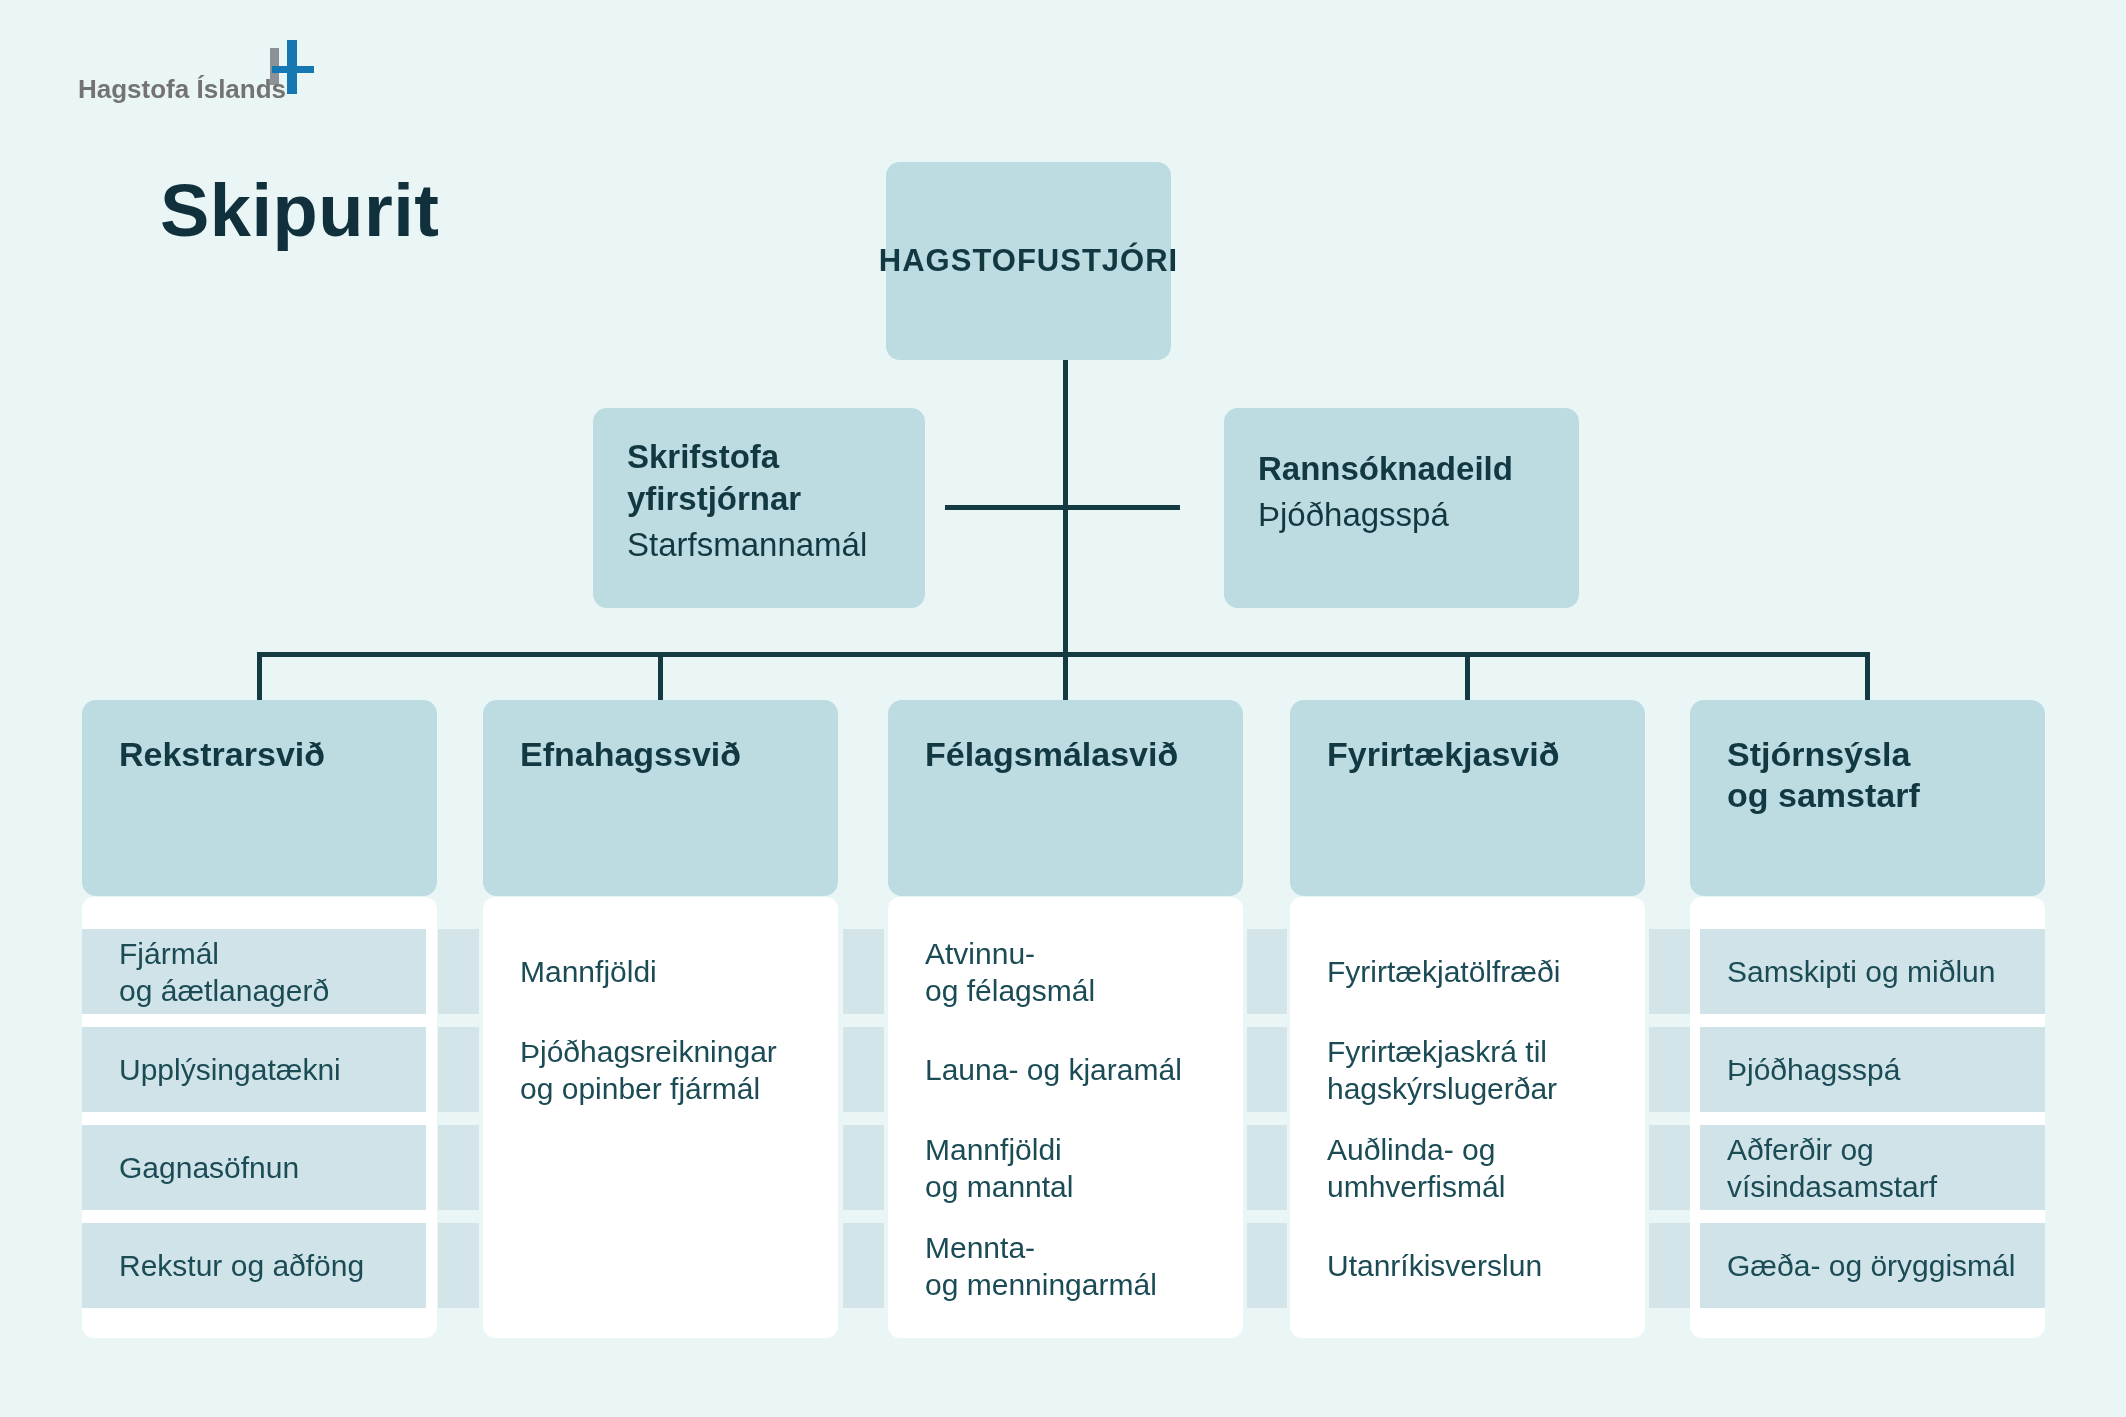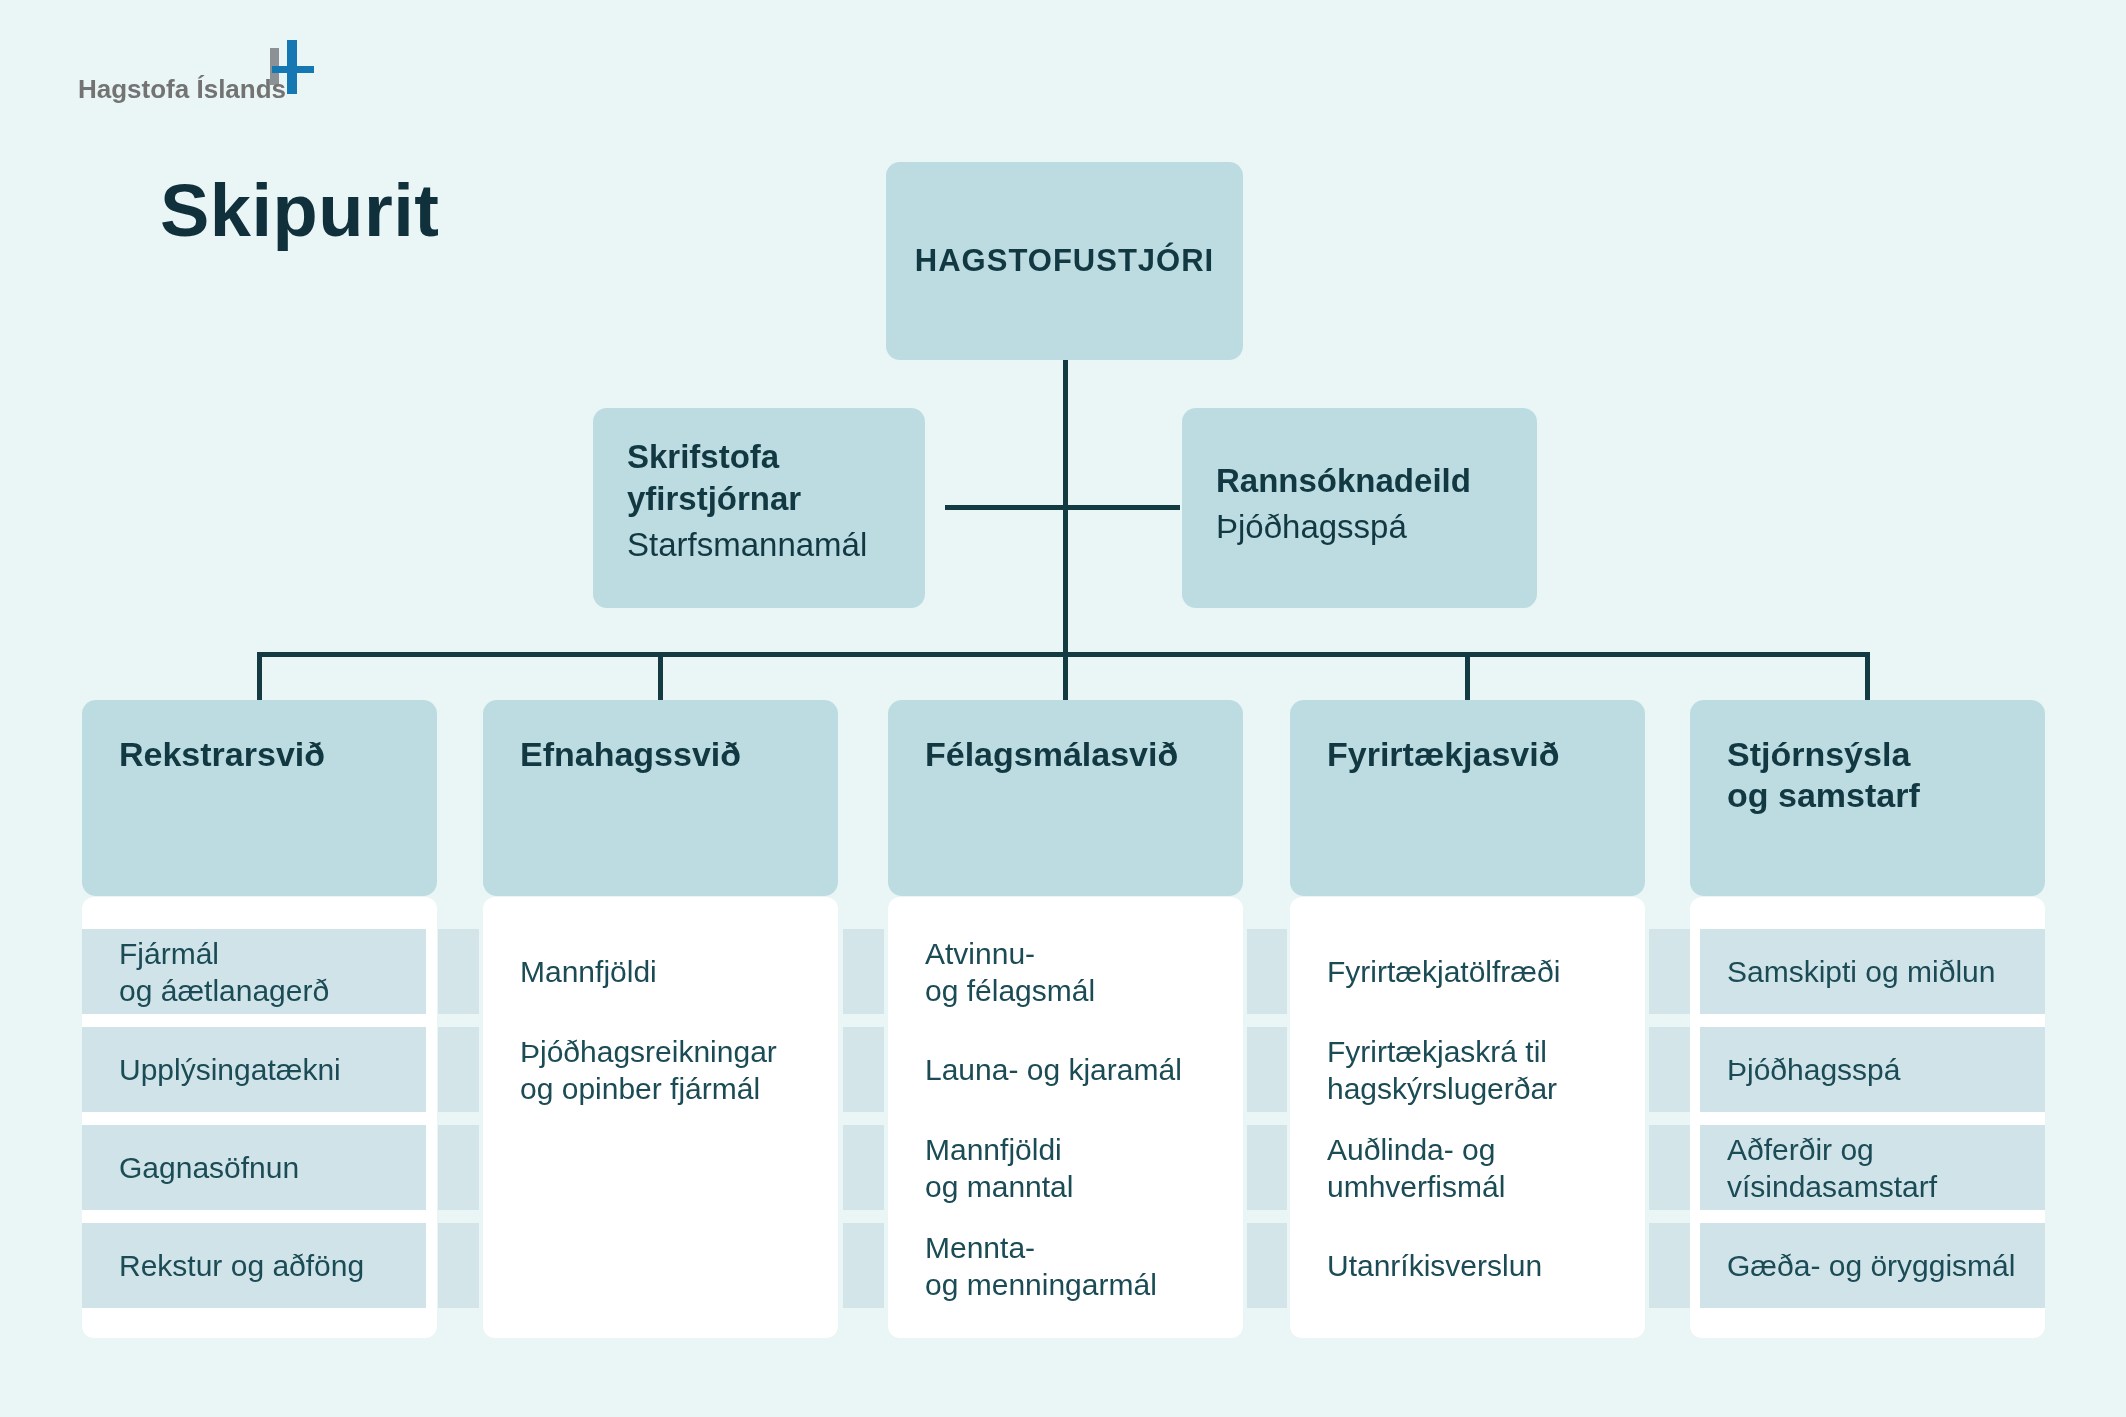--- a/index.html
+++ b/index.html
@@ -17,25 +17,25 @@
   .page-title{position:absolute;left:160px;top:168px;font-size:74px;font-weight:800;color:#10303c;letter-spacing:0.5px;}
   
   .line{position:absolute;background:#143a42;}
   .trunk{left:1063px;top:360px;width:5px;height:297px;}
   .stub{left:945px;top:505px;width:235px;height:5px;}
   .dist{left:257px;top:652px;width:1613px;height:5px;}
   .drop{top:655px;width:5px;height:46px;}
   .d1{left:257px;} .d2{left:658px;} .d3{left:1063px;} .d4{left:1465px;} .d5{left:1865px;}
   
   .bluebox{position:absolute;background:#bcdce2;border-radius:14px;box-sizing:border-box;z-index:2;color:#123842;}
-  .director{left:886px;top:162px;width:357px;height:198px;display:flex;align-items:center;justify-content:center;
+  .director{left:886px;top:162px;width:285px;height:198px;display:flex;align-items:center;justify-content:center;
     font-size:31px;font-weight:700;letter-spacing:1px;}
   .staff{width:355px;height:200px;padding:28px 20px 0 34px;}
   .staff-left{left:593px;top:408px;width:332px;}
-  .staff-right{left:1182px;top:408px;padding-top:52px;}
+  .staff-right{left:1224px;top:408px;padding-top:40px;}
   .staff-title{font-size:33px;font-weight:700;line-height:42px;white-space:pre-line;}
   .staff-sub{font-size:33px;line-height:42px;margin-top:4px;}
   .header{position:absolute;top:700px;width:355px;height:196px;background:#bcdce2;border-radius:14px;
     box-sizing:border-box;padding:34px 28px 0 37px;font-size:34px;font-weight:700;line-height:41px;
     color:#123842;white-space:pre-line;z-index:2;}
   
   .card{position:absolute;top:897px;width:355px;height:441px;background:#ffffff;border-radius:12px;}
   .card.over{z-index:2;} .card.under{z-index:0;}
   .band{position:absolute;height:85px;background:#cfe3e9;z-index:1;}
   .frag{position:absolute;height:85px;background:#d4e5ea;z-index:1;}

